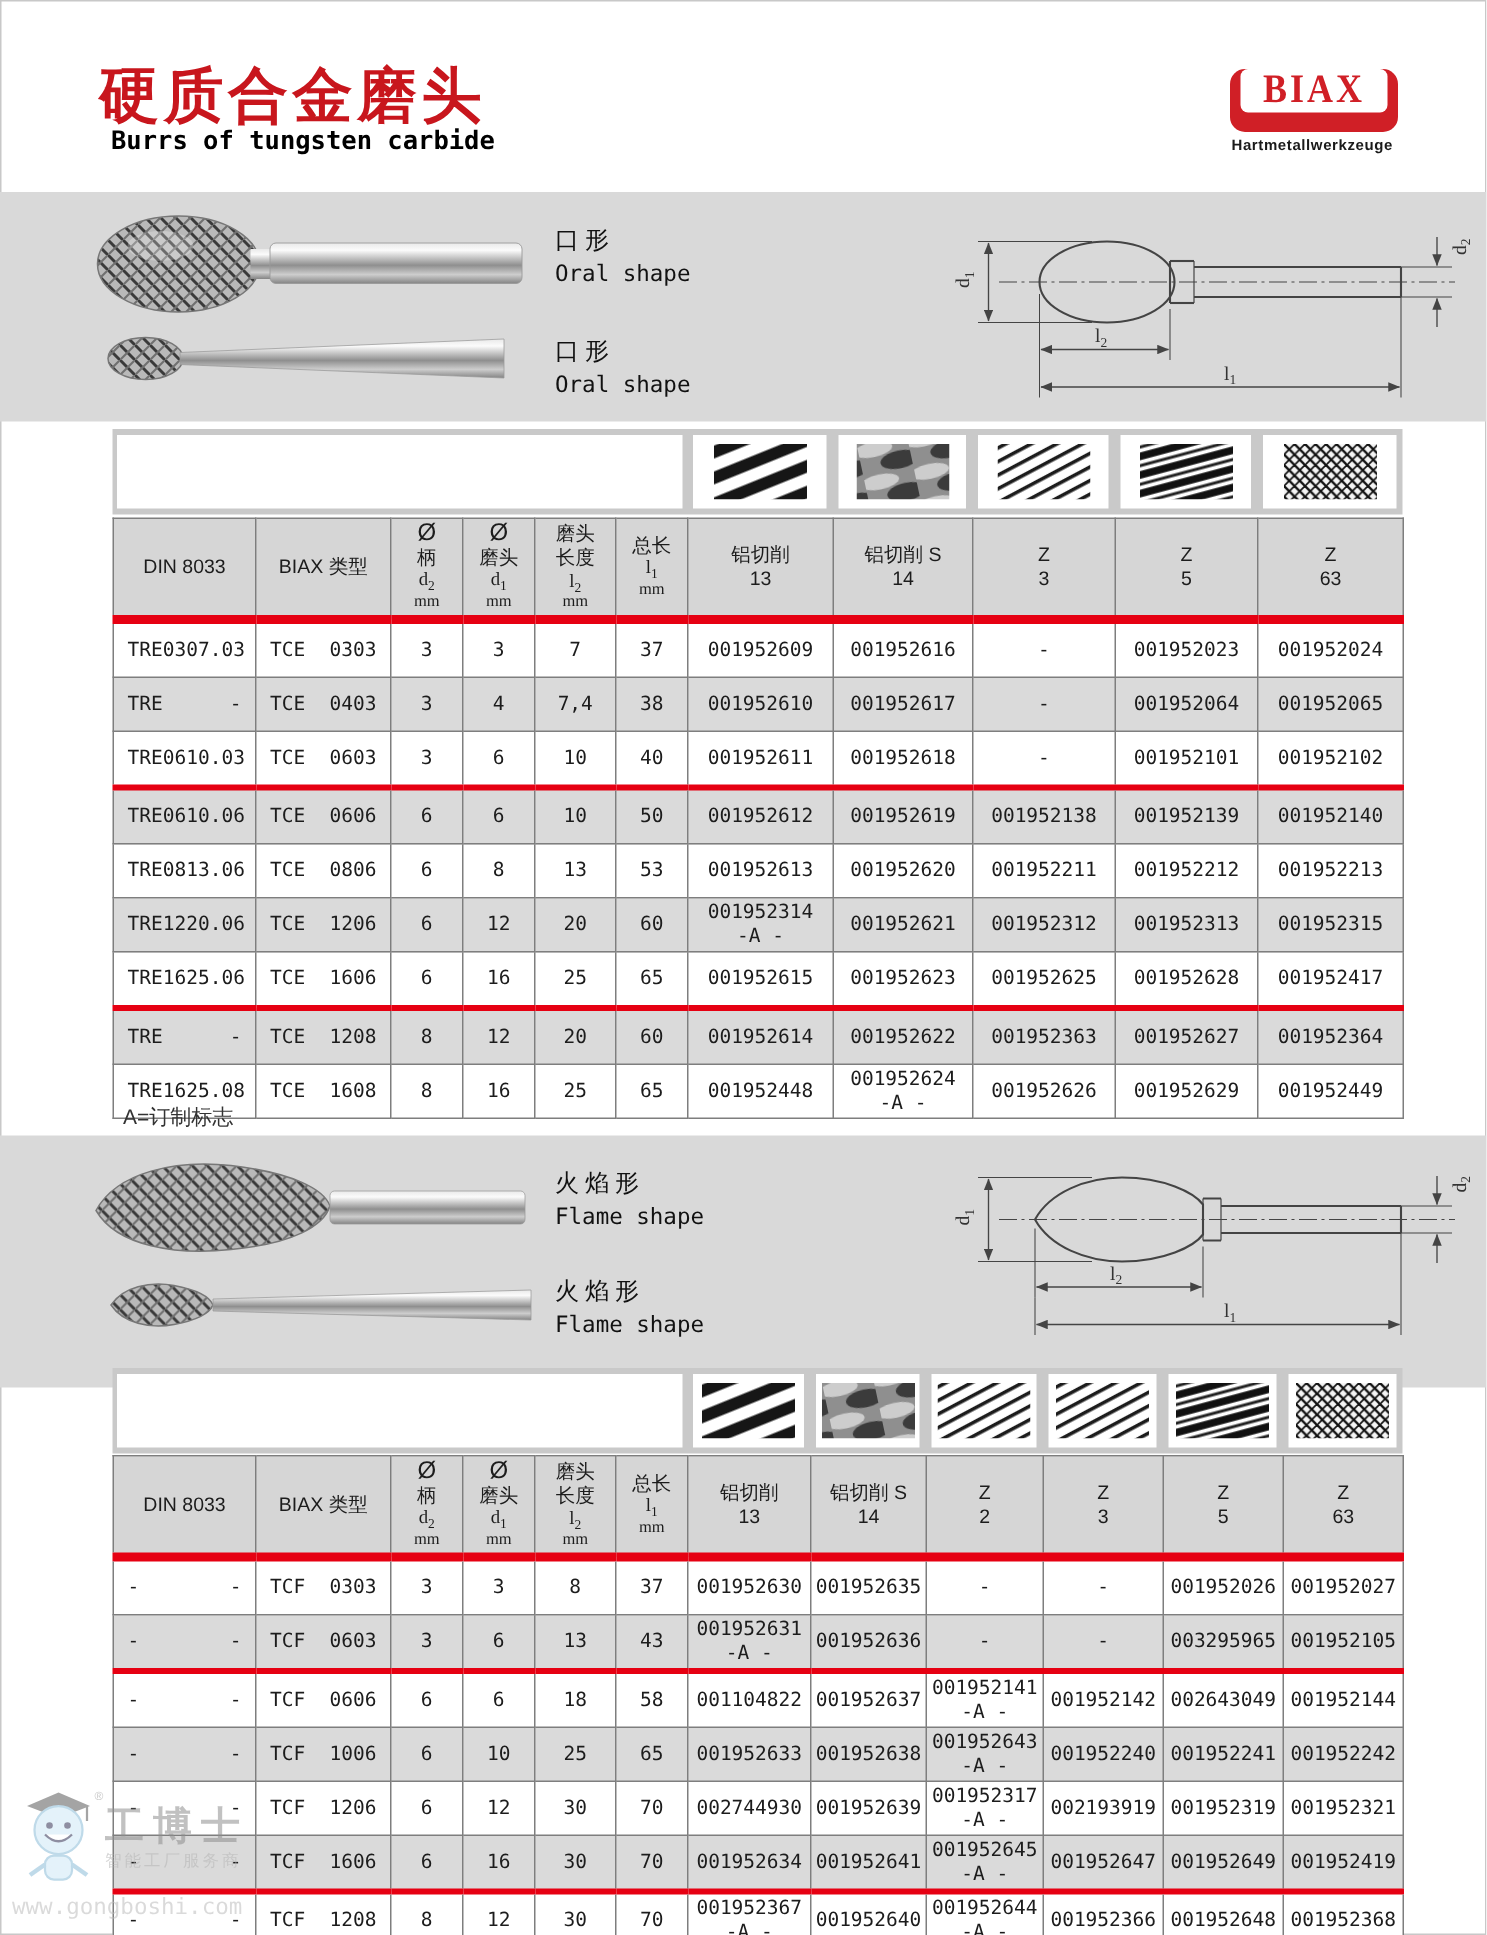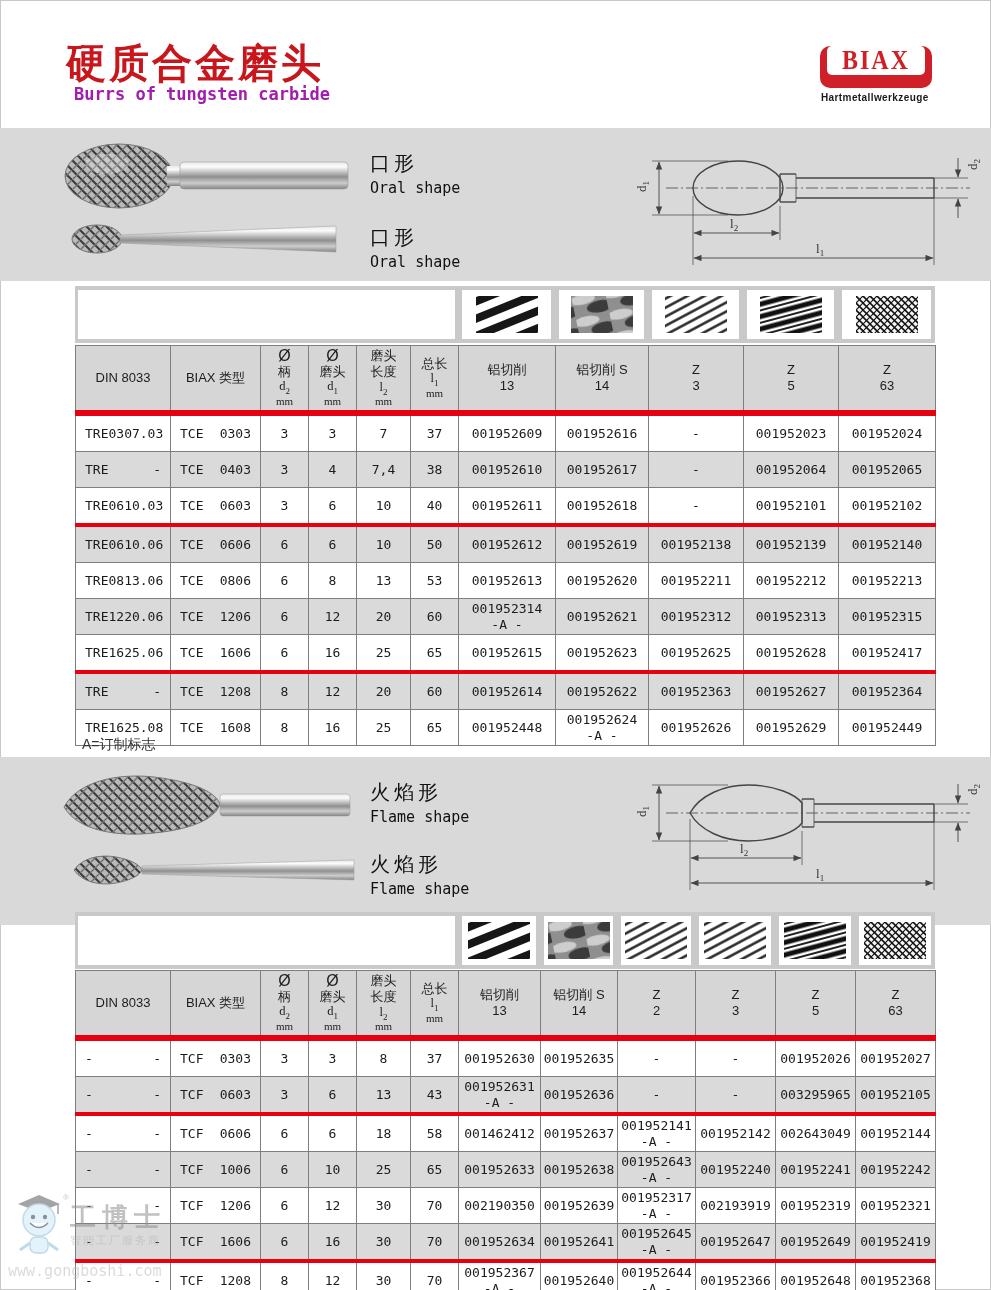--- a/index.html
+++ b/index.html
@@ -5,36 +5,36 @@
   :root{
     --red:#c8161d; --line-red:#e60012; --band-gray:#d9d9d9;
     --cell-border:#7e7e7e; --outer-border:#4a4a4a;
   }
   html,body{margin:0;padding:0;background:#fff;}
   .page{position:relative;width:991px;height:1290px;background:#ffffff;overflow:hidden;
         font-family:"Liberation Sans",sans-serif;box-shadow:inset 0 0 0 1px #c8c8c8;}
   
   .title-cn{position:absolute;left:66px;top:36px;font-family:"Liberation Serif",serif;
             font-weight:bold;font-size:40px;color:var(--red);letter-spacing:3px;}
-  .title-en{position:absolute;left:74px;top:84px;font-size:17px;font-weight:bold;color:#a21caf;
+  .title-en{position:absolute;left:74px;top:84px;font-size:17px;font-weight:bold;color:#000000;
             font-family:"DejaVu Sans Mono",monospace;letter-spacing:0px;}
   .logo{position:absolute;left:820px;top:46px;width:112px;height:42px;background:#d01f26;
         border-radius:10px;display:flex;align-items:flex-start;justify-content:center;}
   .logo-inner{background:#fff;border-radius:5px;width:98px;height:29px;display:flex;
         align-items:center;justify-content:center;}
   .logo-text{color:#d01f26;font-family:"Liberation Serif",serif;font-weight:900;font-size:24px;
         letter-spacing:2px;transform:scaleY(1.12);}
   .logo-sub{position:absolute;left:821px;top:92px;font-size:10px;font-weight:bold;color:#1a1a1a;
         letter-spacing:.4px;}
   
   .band{position:absolute;left:0;width:991px;background:var(--band-gray);}
   #band-oral{top:128px;height:153px;}
   #band-flame{top:757px;height:168px;}
   .shape-label{position:absolute;color:#111;}
-  .shape-label .cn{font-size:20px;letter-spacing:4px;}
+  .shape-label .cn{font-size:16px;letter-spacing:4px;}
   .shape-label .en{font-size:15px;font-family:"DejaVu Sans Mono",monospace;margin-top:2px;}
   .burr{position:absolute;}
   .diagram{position:absolute;}
   .dim{font-family:"Liberation Serif",serif;font-size:13px;fill:#333;}
   
   .strip{position:absolute;left:75px;width:860px;height:57px;background:#c9c9c9;}
   #strip1{top:286px;} #strip2{top:912px;}
   .strip-blank,.strip-cell{position:absolute;top:4px;height:49px;background:#fff;}
   .strip-cell{display:flex;align-items:center;justify-content:center;}
   
@@ -583,21 +583,21 @@
             <td>003295965</td>
             <td>001952105</td>
           </tr>
           <tr class="red-top">
             <td class="pair"><div class="pair-wrap"><span>-</span><span>-</span></div></td>
             <td class="pair"><div class="pair-wrap"><span>TCF</span><span>0606</span></div></td>
             <td>6</td>
             <td>6</td>
             <td>18</td>
             <td>58</td>
-            <td>001462412</td>
+            <td>001104822</td>
             <td>001952637</td>
             <td>001952141
 -A  -</td>
             <td>001952142</td>
             <td>002643049</td>
             <td>001952144</td>
           </tr>
           <tr>
             <td class="pair"><div class="pair-wrap"><span>-</span><span>-</span></div></td>
             <td class="pair"><div class="pair-wrap"><span>TCF</span><span>1006</span></div></td>
@@ -613,21 +613,21 @@
             <td>001952241</td>
             <td>001952242</td>
           </tr>
           <tr>
             <td class="pair"><div class="pair-wrap"><span>-</span><span>-</span></div></td>
             <td class="pair"><div class="pair-wrap"><span>TCF</span><span>1206</span></div></td>
             <td>6</td>
             <td>12</td>
             <td>30</td>
             <td>70</td>
-            <td>002190350</td>
+            <td>002744930</td>
             <td>001952639</td>
             <td>001952317
 -A  -</td>
             <td>002193919</td>
             <td>001952319</td>
             <td>001952321</td>
           </tr>
           <tr>
             <td class="pair"><div class="pair-wrap"><span>-</span><span>-</span></div></td>
             <td class="pair"><div class="pair-wrap"><span>TCF</span><span>1606</span></div></td>

